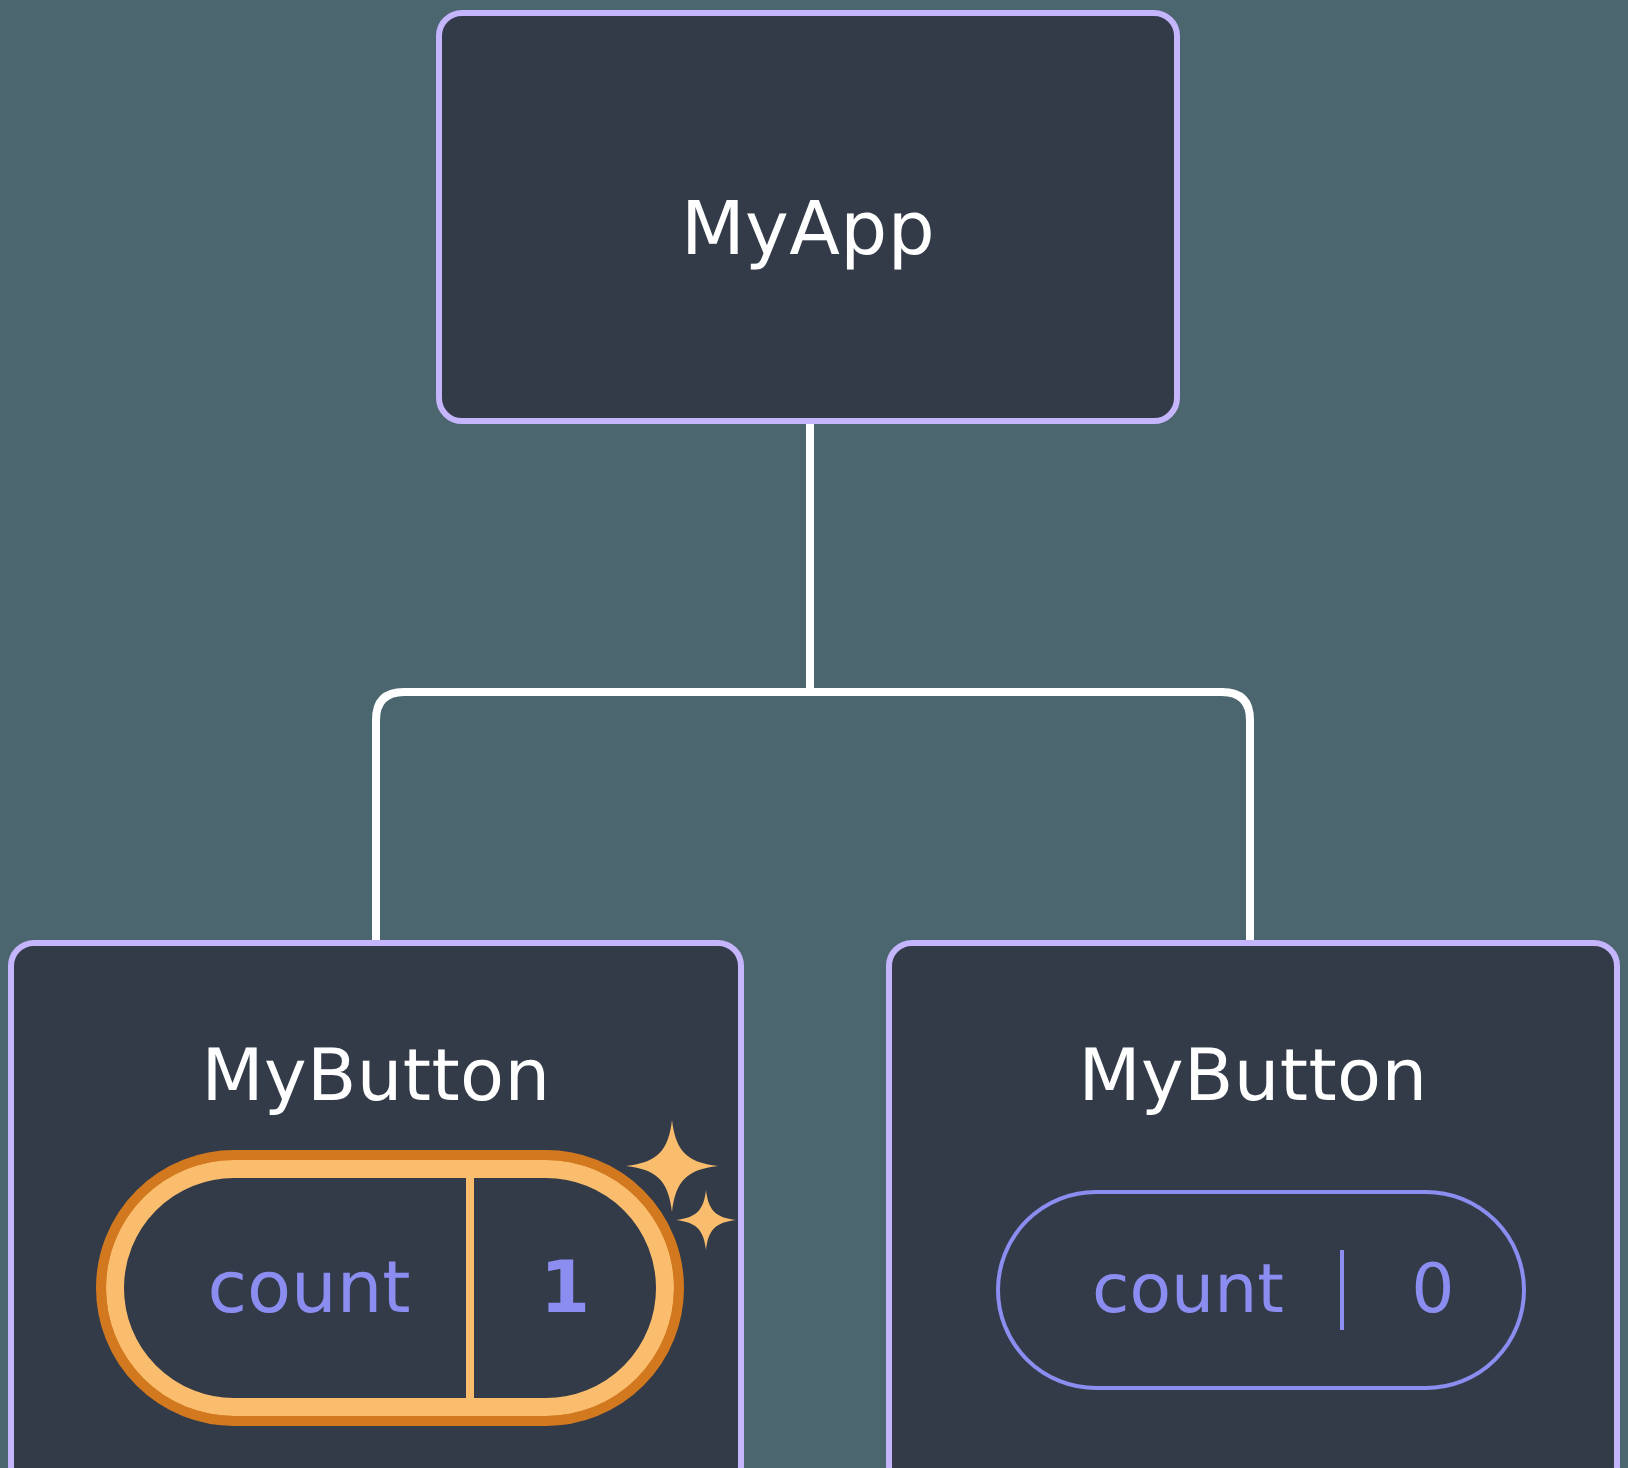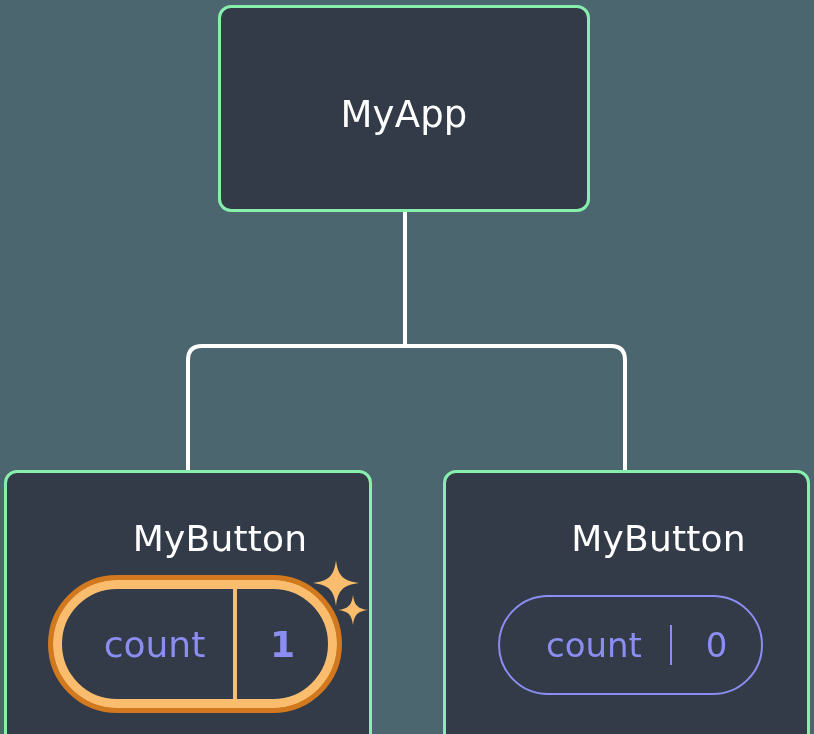--- a/index.html
+++ b/index.html
@@ -23,21 +23,21 @@
     left: 0; top: 0;
     width: 814px; height: 734px;
     pointer-events: none;
   }
 
   
   .node {
     position: absolute;
     box-sizing: border-box;
     background: #333b49;
-    border: 3px solid #86efac;
+    border: 3px solid #c4b5fd;
     border-radius: 13px;
     text-decoration: underline;
   }
   .node-title {
     position: absolute;
     left: 0;
     width: 100%;
     text-align: center;
     color: #ffffff;
     font-weight: 400;
@@ -67,21 +67,20 @@
     left: 443px;
     top: 470px;
     width: 367px;
     height: 276px;
   }
   #node-btn-left .node-title,
   #node-btn-right .node-title {
     top: 44px;
     font-size: 36px;
     line-height: 44px;
-    margin-left: 32px;
   }
 
   
   .pill {
     position: absolute;
     box-sizing: border-box;
     display: flex;
     align-items: center;
     border-radius: 999px;
     overflow: hidden;

